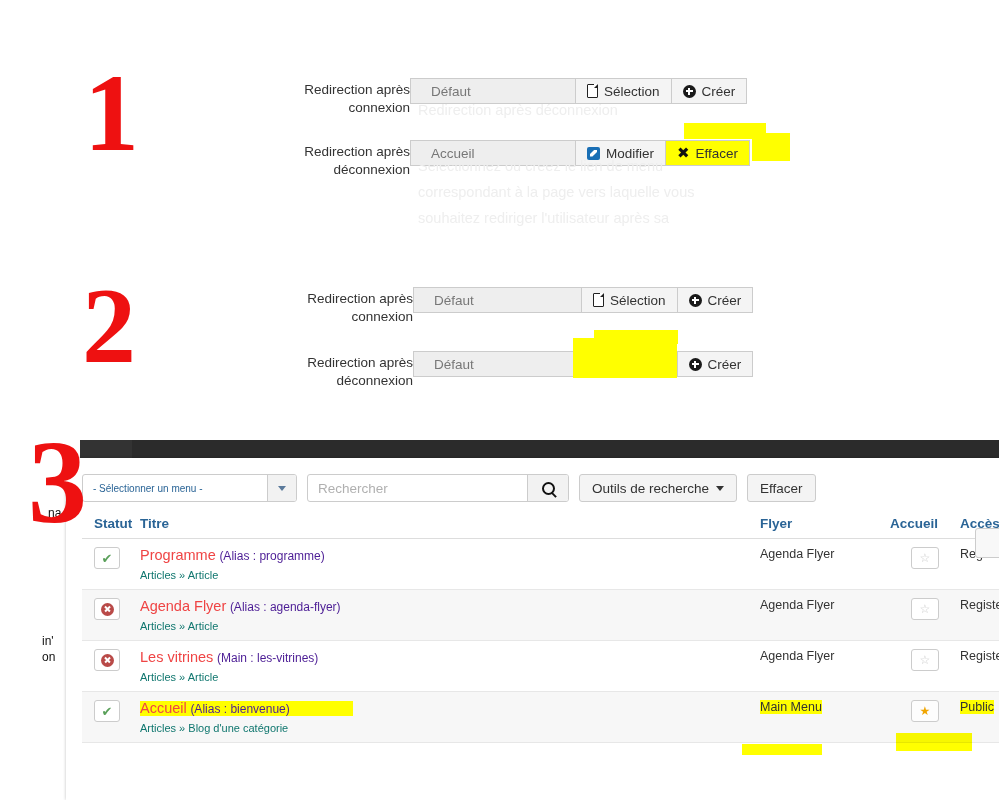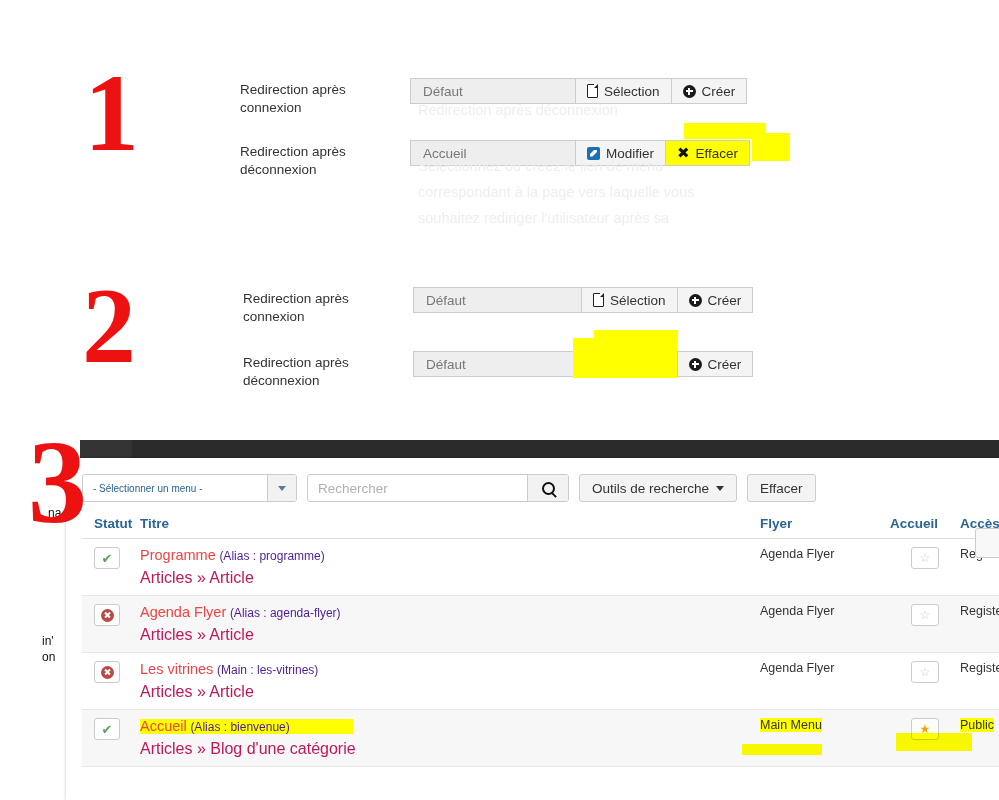--- a/index.html
+++ b/index.html
@@ -20,26 +20,27 @@
   }
   #step-1{left:84px;top:58px;font-size:110px;}
   #step-2{left:82px;top:272px;font-size:108px;}
   #step-3{left:28px;top:424px;font-size:118px;z-index:40;font-weight:bold;}
 
   
   .field-row{position:absolute;display:flex;align-items:flex-start;}
   .field-label{
     width:170px;font-size:13.5px;color:#333;line-height:18px;
     padding-top:3px;
+    text-align:right;
   }
   .field-control{display:flex;align-items:stretch;}
   .field-text{
     background:#eeeeee;border:1px solid #cccccc;border-right:none;
     color:#777;font-size:13.5px;
-    display:flex;align-items:center;padding:0 12px;
+    display:flex;align-items:center;padding:0 20px;
     height:26px;box-sizing:border-box;
   }
   .btn{
     background:#f4f4f4;border:1px solid #cccccc;
     height:26px;box-sizing:border-box;
     display:flex;align-items:center;gap:6px;
     padding:11px 11px;font-size:13.5px;color:#333;
     white-space:nowrap;cursor:pointer;
   }
   .btn + .btn{border-left:none;}
@@ -199,21 +200,21 @@
     position:relative;display:block;
   }
   .unpub:before,.unpub:after{
     content:"";position:absolute;left:3px;top:5.5px;width:7px;height:1.8px;
     background:#fff;transform:rotate(45deg);
   }
   .unpub:after{transform:rotate(-45deg);}
   .title-line{line-height:17px;}
   .title-link{color:#ef4444;font-size:14.5px;text-decoration:none;cursor:pointer;}
   .alias{color:#4c1d95;font-size:12px;}
-  .breadcrumb-small{color:#be185d;font-size:16px;margin-top:4px;}
+  .breadcrumb-small{color:#0f766e;font-size:11px;margin-top:4px;}
   .menu-cell{color:#333;font-size:12.5px;padding-top:2px;}
   .access-cell{color:#333;font-size:12.5px;padding-top:2px;}
   .star-box{
     width:26px;height:20px;border:1px solid #ccc;border-radius:3px;background:#fff;
     display:inline-flex;align-items:center;justify-content:center;
   }
   .star-box.on{background:#fdfdfd;}
   .star{font-size:12px;color:#cccccc;line-height:1;}
   .star.gold{color:#f0a500;}
 </style>

